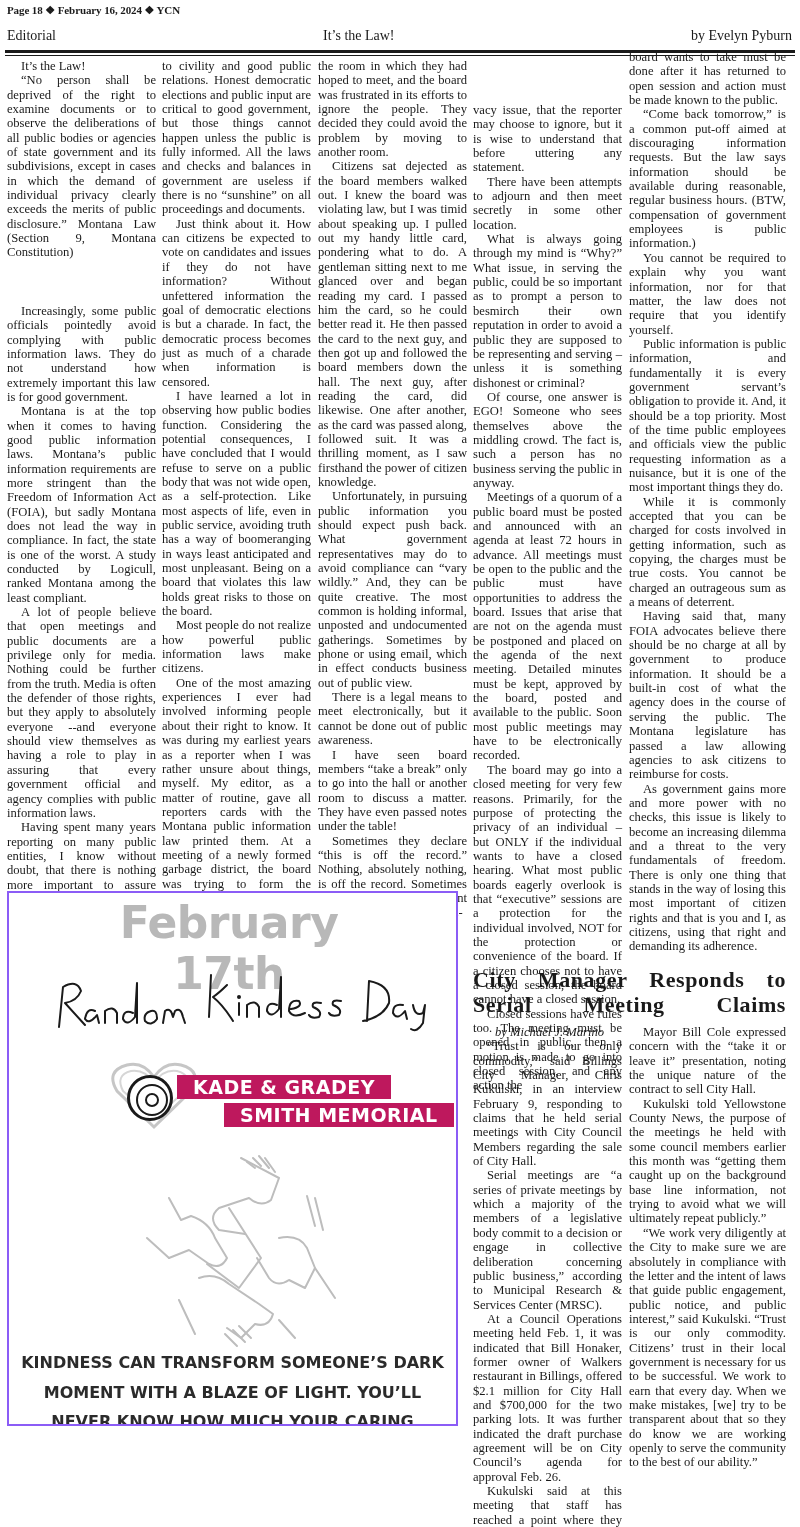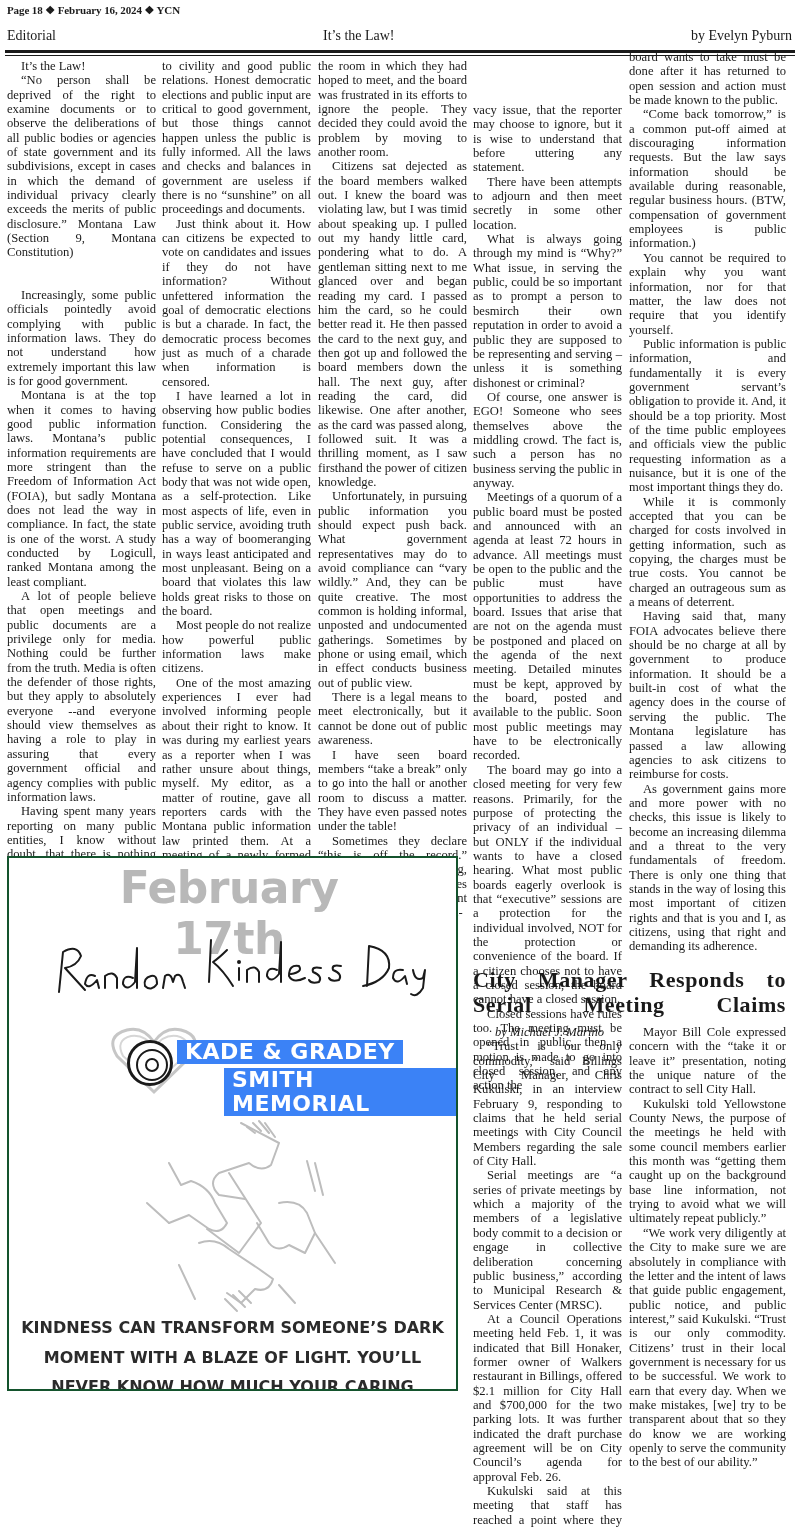--- a/index.html
+++ b/index.html
@@ -24,28 +24,28 @@
   .c3 { left: 318px; top: 59px; width: 149px; }
   .c4 { left: 473px; top: 59px; width: 149px; margin-top: 44px; }
   .c5 { left: 629px; top: 50px; width: 157px; }
   .c6 { left: 473px; top: 1025px; width: 149px; }
   .c7 { left: 629px; top: 1025px; width: 157px; }
 
   .headline { position: absolute; left: 473px; top: 967px; width: 313px; font-weight: bold; font-size: 22px; line-height: 25px; text-align: justify; text-align-last: justify; letter-spacing: 0.6px; }
   .headline span { display: block; }
   .byline { font-style: italic; text-indent: 22px !important; }
 
-  .ad { position: absolute; left: 7px; top: 856px; width: 451px; height: 535px; border: 2px solid #14532d; background: #ffffff; overflow: hidden; }
+  .ad { position: absolute; left: 7px; top: 891px; width: 451px; height: 535px; border: 2px solid #8b5cf6; background: #ffffff; overflow: hidden; }
   .ad-date { position: absolute; left: 55px; top: 4px; width: 330px; text-align: center; font-family: "DejaVu Sans", sans-serif; font-weight: bold; font-size: 44px; color: #b8b8b8; letter-spacing: -0.5px; }
   .ad-script { position: absolute; left: 42px; top: 72px; width: 380px; height: 70px; }
   .ad-heart { position: absolute; left: 100px; top: 168px; }
   .ad-badge { position: absolute; left: 118px; top: 182px; width: 46px; height: 46px; border: 3px solid #1a1a1a; border-radius: 50%; background: #fff; }
   .ad-badge::before { content: ""; position: absolute; left: 6px; top: 6px; width: 28px; height: 28px; border: 2px solid #1a1a1a; border-radius: 50%; }
   .ad-badge::after { content: ""; position: absolute; left: 15px; top: 15px; width: 10px; height: 10px; border: 2px solid #1a1a1a; border-radius: 50%; }
-  .ad-name { position: absolute; background: #3b82f6; color: #ffffff; font-family: "DejaVu Sans", sans-serif; font-weight: bold; font-size: 22px; line-height: 24px; padding: 0 8px; letter-spacing: 0.5px; }
+  .ad-name { position: absolute; background: #be185d; color: #ffffff; font-family: "DejaVu Sans", sans-serif; font-weight: bold; font-size: 19px; line-height: 24px; padding: 0 16px; letter-spacing: 0.5px; }
   .ad-name.l1 { left: 168px; top: 182px; }
   .ad-name.l2 { left: 168px; top: 210px; margin-left: 47px; }
   .ad-hands { position: absolute; left: 120px; top: 245px; width: 230px; height: 215px; }
   .ad-quote { position: absolute; left: 2px; top: 455px; width: 443px; text-align: center; font-family: "DejaVu Sans", sans-serif; font-weight: bold; font-size: 16px; line-height: 29.5px; color: #2b2b2b; letter-spacing: 0; }
   .ad-pill { position: absolute; left: 10px; top: 568px; width: 428px; height: 54px; border-radius: 27px; background: #5eead4; text-align: center; font-family: "DejaVu Sans", sans-serif; font-size: 11px; line-height: 54px; color: #333; font-style: italic; letter-spacing: 0.2px; }
 </style>
 </head>
 <body>
 
 <div class="folio">Page 18 ❖ February 16, 2024 ❖ YCN</div>
@@ -54,21 +54,21 @@
   <div class="hdr left">Editorial</div>
   <div class="hdr center">It’s the Law!</div>
   <div class="hdr right">by Evelyn Pyburn</div>
 </div>
 <div class="rule-thick"></div>
 <div class="rule-thin"></div>
 
 <div class="col c1">
   <p>It’s the Law!</p>
   <p>“No person shall be deprived of the right to examine documents or to observe the deliberations of all public bodies or agencies of state government and its subdivisions, except in cases in which the demand of individual privacy clearly exceeds the merits of public disclosure.” Montana Law (Section 9, Montana Constitution)</p>
-  <p class="gap" style="margin-top:28px">Increasingly, some public officials pointedly avoid complying with public information laws. They do not understand how extremely important this law is for good government.</p>
+  <p class="gap" style="margin-top:44px">Increasingly, some public officials pointedly avoid complying with public information laws. They do not understand how extremely important this law is for good government.</p>
   <p>Montana is at the top when it comes to having good public information laws. Montana’s public information requirements are more stringent than the Freedom of Information Act (FOIA), but sadly Montana does not lead the way in compliance. In fact, the state is one of the worst. A study conducted by Logicull, ranked Montana among the least compliant.</p>
   <p>A lot of people believe that open meetings and public documents are a privilege only for media. Nothing could be further from the truth. Media is often the defender of those rights, but they apply to absolutely everyone --and everyone should view themselves as having a role to play in assuring that every government official and agency complies with public information laws.</p>
   <p>Having spent many years reporting on many public entities, I know without doubt, that there is nothing more important to assure sound, honest government than shining light on all that happens in government. Open meetings contribute, not only to honesty and accuracy, but</p>
 </div>
 
 <div class="col c2">
   <p class="noindent">to civility and good public relations. Honest democratic elections and public input are critical to good government, but those things cannot happen unless the public is fully informed.  All the laws and checks and balances in government are useless if there is no “sunshine” on all proceedings and documents.</p>
   <p>Just think about it. How can citizens be expected to vote on candidates and issues if they do not have information? Without unfettered information the goal of democratic elections is but a charade. In fact, the democratic process becomes just as much of a charade when information is censored.</p>
   <p>I have learned a lot in observing how public bodies function. Considering the potential consequences, I have concluded that I would refuse to serve on a public body that was not wide open, as a self-protection. Like most aspects of life, even in public service, avoiding truth has a way of boomeranging in ways least anticipated and most unpleasant. Being on a board that violates this law holds great risks to those on the board.</p>
   <p>Most people do not realize how powerful public information laws make citizens.</p>

